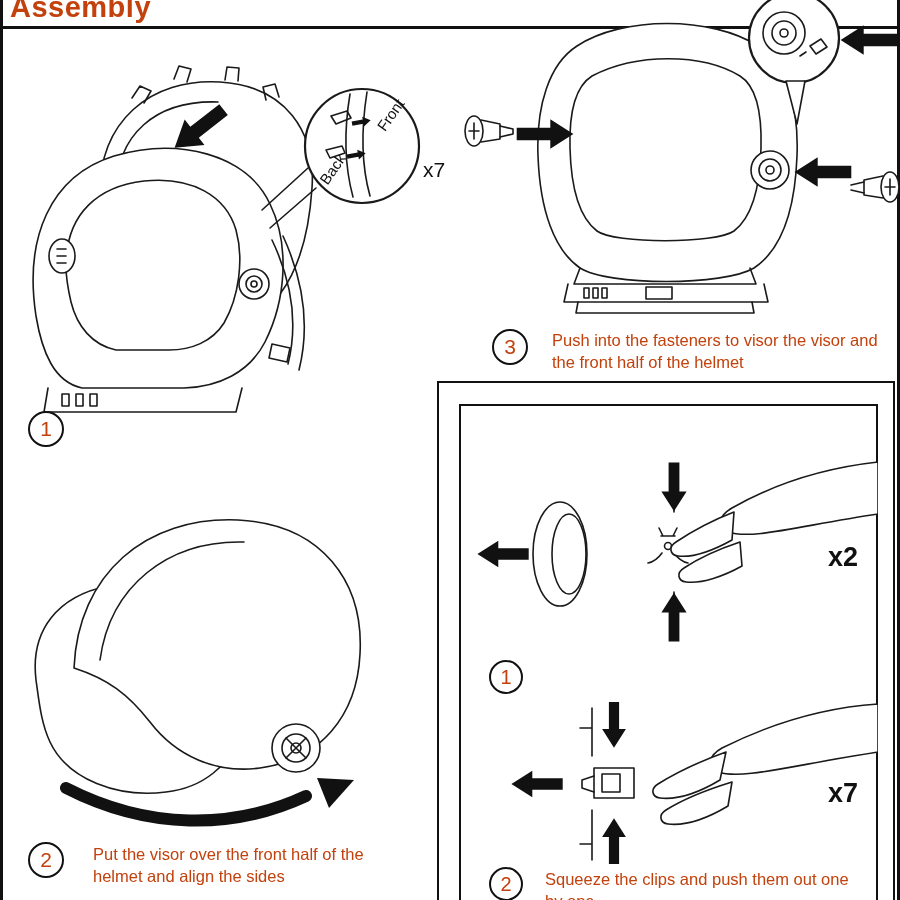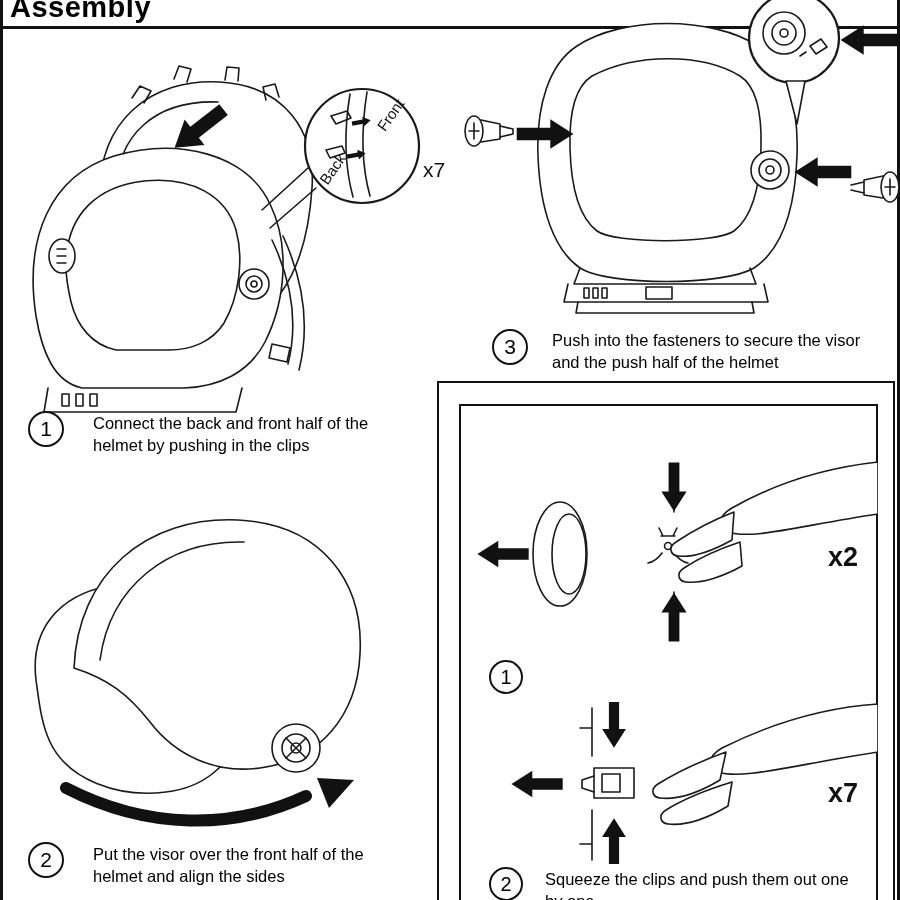--- a/index.html
+++ b/index.html
@@ -1,17 +1,17 @@
 <!DOCTYPE html>
 <html><head>
 <meta charset="utf-8">
 <style>
   html,body{margin:0;padding:0;background:#fff;}
   #page{position:relative;width:900px;height:900px;background:#fff;overflow:hidden;
-        font-family:"Liberation Sans",sans-serif;color:#000000;}
+        font-family:"Liberation Sans",sans-serif;color:#c2410c;}
   .abs{position:absolute;}
   .vline{background:#111;width:3px;top:0;height:900px;}
   .rule{background:#111;height:3px;}
   .title{font-weight:600;letter-spacing:.5px;}
   .step-circle{width:36px;height:36px;border:2.5px solid #111;border-radius:50%;
                display:flex;align-items:center;justify-content:center;
                font-size:21px;background:#fff;box-sizing:border-box;}
   .step-text{font-size:16.5px;line-height:1.32;}
   .box{border:2.5px solid #111;box-sizing:border-box;background:#fff;}
   svg{display:block;}
@@ -61,21 +61,20 @@
     <use href="#arrA" transform="translate(357,88) rotate(-10) scale(0.35)"></use>
     <use href="#arrA" transform="translate(352,121) rotate(-10) scale(0.35)"></use>
     <text transform="translate(391,84) rotate(-55)" font-size="15" fill="#111" text-anchor="middle">Front</text>
     <text transform="translate(333,138) rotate(-55)" font-size="15" fill="#111" text-anchor="middle">Back</text>
     <text x="419" y="143" font-size="21" fill="#111">x7</text>
   </svg>
 
   <div class="abs step-circle" style="left:28px;top:411px;">
     <span>1</span>
   </div>
-  <div class="abs step-text" style="left:93px;top:413px;width:300px;">Connect the back and front half of the helmet by pushing in the clips</div>
 
   <svg class="abs" style="left:8px;top:482px;" width="380" height="355" viewBox="0 0 380 355">
     <defs>
         <polygon id="arrC" points="-26,-6 6,-6 6,-14 28,0 6,14 6,6 -26,6" fill="#111" stroke="none"></polygon>
       </defs>
     <g stroke="#1a1a1a" stroke-width="1.6" fill="none" stroke-linejoin="round" stroke-linecap="round">
 
       <path fill="#fff" d="M 28 198 C 22 148 50 114 100 104 C 150 95 198 107 222 138 C 243 166 246 208 234 248 C 223 284 194 306 158 310 C 110 316 60 298 42 260 C 33 241 31 219 28 198 Z"></path>
       <circle cx="108" cy="156" r="24" fill="#fff"></circle>
         <circle cx="108" cy="156" r="14"></circle>
@@ -136,21 +135,21 @@
       <path fill="#fff" d="M 336 81 L 355 81 L 347 124 Z"></path>
     </g>
     <use href="#arrB" transform="translate(94,134) scale(1.05)"></use>
     <use href="#arrB" transform="translate(374,172) rotate(180) scale(1.05)"></use>
     <use href="#arrB" transform="translate(420,40) rotate(180) scale(1.05)"></use>
   </svg>
 
   <div class="abs step-circle" style="left:492px;top:329px;">
     <span>3</span>
   </div>
-  <div class="abs step-text" style="left:552px;top:330px;width:330px;">Push into the fasteners to secure the visor and the push half of the helmet</div>
+  <div class="abs step-text" style="left:552px;top:330px;width:330px;">Push into the fasteners to visor the visor and the front half of the helmet</div>
 
   <div class="abs box" style="left:437px;top:381px;width:458px;height:530px;"></div>
   <div class="abs box" style="left:459px;top:404px;width:419px;height:520px;border-width:2px;"></div>
 
 
   <svg class="abs" style="left:468px;top:450px;" width="410" height="205" viewBox="0 0 410 205">
     <defs>
         <polygon id="arrD" points="-26,-6 6,-6 6,-14 28,0 6,14 6,6 -26,6" fill="#111" stroke="none"></polygon>
       </defs>
     <g stroke="#1a1a1a" stroke-width="1.6" fill="none" stroke-linejoin="round" stroke-linecap="round">

